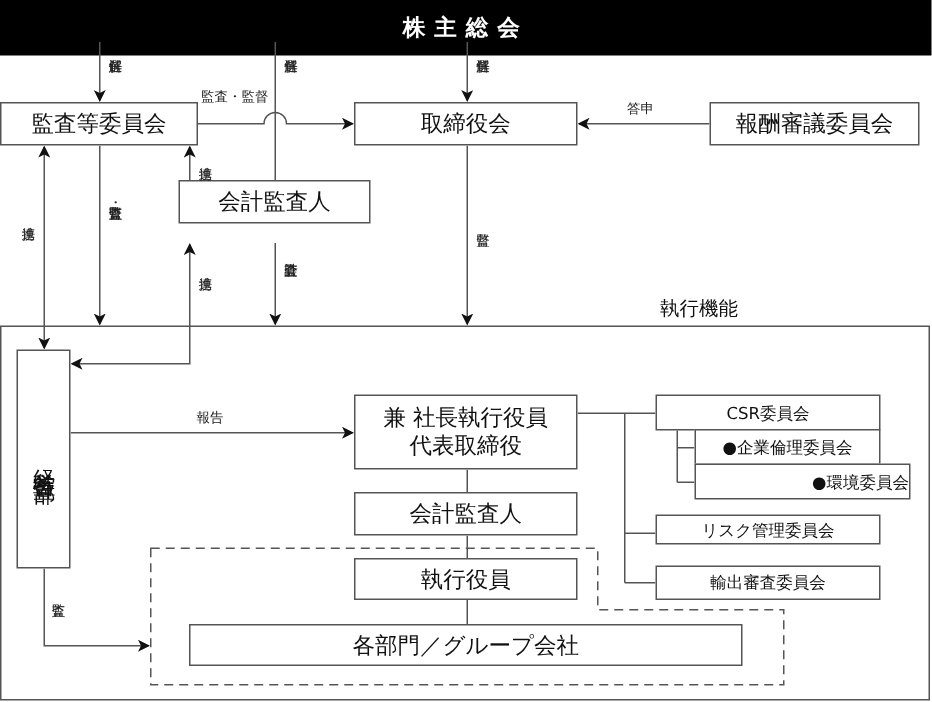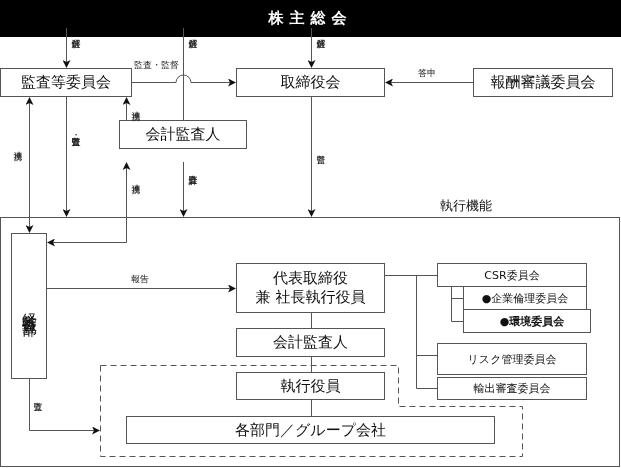--- a/index.html
+++ b/index.html
@@ -89,42 +89,42 @@
 <div class="box lg" style="left:473px;top:68px;width:140px;height:29px;">
   <span>報酬審議委員会</span>
 </div>
 <div class="box lg" style="left:119px;top:120px;width:128px;height:29px;">
   <span>会計監査人</span>
 </div>
 <div class="box lg" style="left:11px;top:233px;width:36px;height:146px;">
   <span class="vert">経営監査部</span>
 </div>
 <div class="box lg" style="left:236px;top:263px;width:149px;height:50px;flex-direction:column;line-height:19px;">
+  <span>兼 社長執行役員</span>
   <span>代表取締役</span>
-  <span>兼 社長執行役員</span>
 </div>
 <div class="box lg" style="left:236px;top:328px;width:149px;height:29px;">
   <span>会計監査人</span>
 </div>
 <div class="box lg" style="left:236px;top:372px;width:149px;height:28px;">
   <span>執行役員</span>
 </div>
 <div class="box lg" style="left:126px;top:416px;width:369px;height:28px;">
   <span>各部門／グループ会社</span>
 </div>
 <div class="box sm" style="left:437px;top:263px;width:150px;height:24px;">
   <span>CSR委員会</span>
 </div>
 <div class="box sm" style="left:463px;top:286px;width:124px;height:24px;">
   <span>●企業倫理委員会</span>
 </div>
-<div class="box sm" style="left:463px;top:309px;width:128px;height:24px;justify-content:center;padding-left:10px;font-weight:bold;">
+<div class="box sm" style="left:463px;top:309px;width:144px;height:24px;justify-content:flex-end;padding-left:10px;">
   <span>●環境委員会</span>
 </div>
-<div class="box sm" style="left:437px;top:343px;width:150px;height:32px;">
+<div class="box sm" style="left:437px;top:343px;width:150px;height:20px;">
   <span>リスク管理委員会</span>
 </div>
 <div class="box sm" style="left:437px;top:377px;width:150px;height:23px;">
   <span>輸出審査委員会</span>
 </div>
 
 <div class="exec-title">執行機能</div>
 
 <span class="vlbl" style="left:71px;top:32px;">選解任</span>
 <span class="vlbl" style="left:188px;top:32px;">選解任</span>

